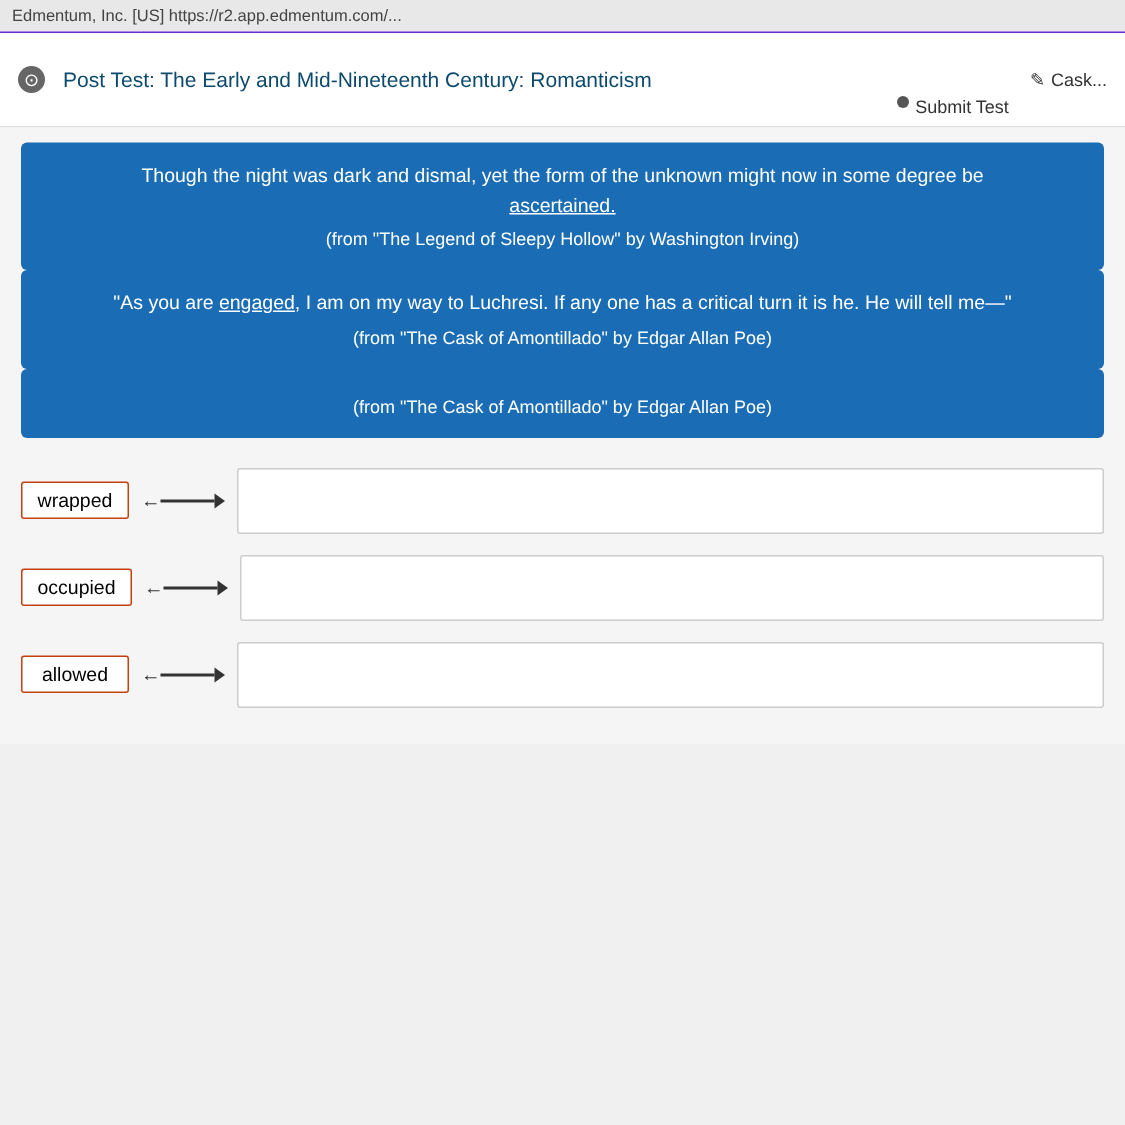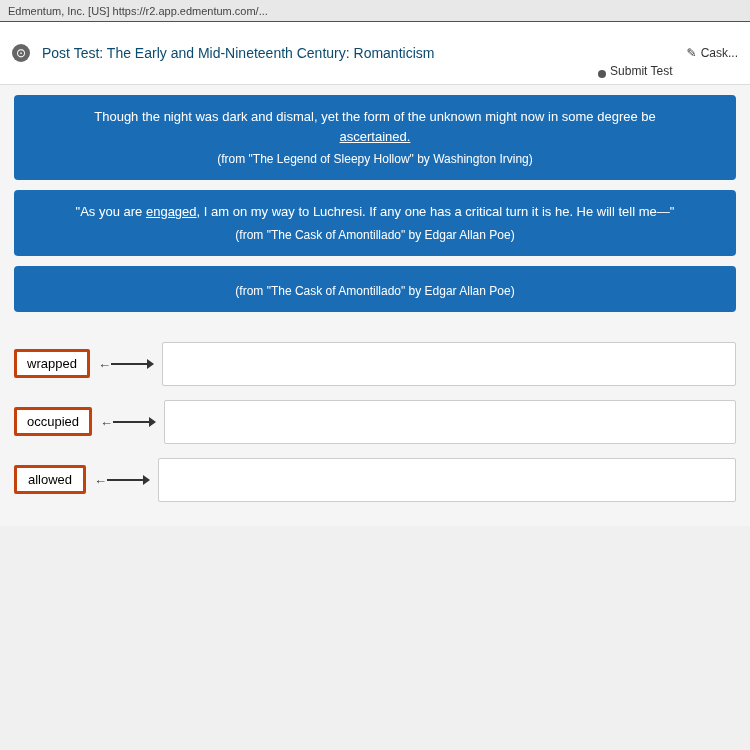--- a/index.html
+++ b/index.html
@@ -54,21 +54,21 @@
     }
     .header-actions {
       display: flex;
       align-items: center;
       gap: 14px;
       font-size: 12px;
       color: #333;
     }
     .submit-btn {
       display: flex;
-      align-items: flex-end;
+      align-items: flex-start;
       gap: 4px;
       cursor: pointer;
       margin-top: 36px;
     }
     .submit-btn .dot {
       width: 8px;
       height: 8px;
       border-radius: 50%;
       background: #555;
     }
@@ -84,21 +84,20 @@
       background: #f5f5f5;
       padding: 10px 14px;
     }
 
     
     .quote-card {
       background: #1a6db5;
       color: #fff;
       border-radius: 4px;
       padding: 12px 16px;
-      margin-bottom: 10px;
       text-align: center;
       line-height: 1.5;
       font-size: 13px;
     }
     .quote-card .underline {
       text-decoration: underline;
     }
     .quote-card .italic {
       font-style: italic;
     }
@@ -114,21 +113,21 @@
     }
 
     .drag-row {
       display: flex;
       align-items: center;
       margin-bottom: 14px;
       gap: 8px;
     }
 
     .drag-word-box {
-      border: 3px solid #c2410c;
+      border: 1px solid #c2410c;
       background: #fff;
       padding: 4px 10px;
       font-size: 13px;
       border-radius: 2px;
       min-width: 72px;
       text-align: center;
       cursor: grab;
     }
 
     .drag-arrow {

